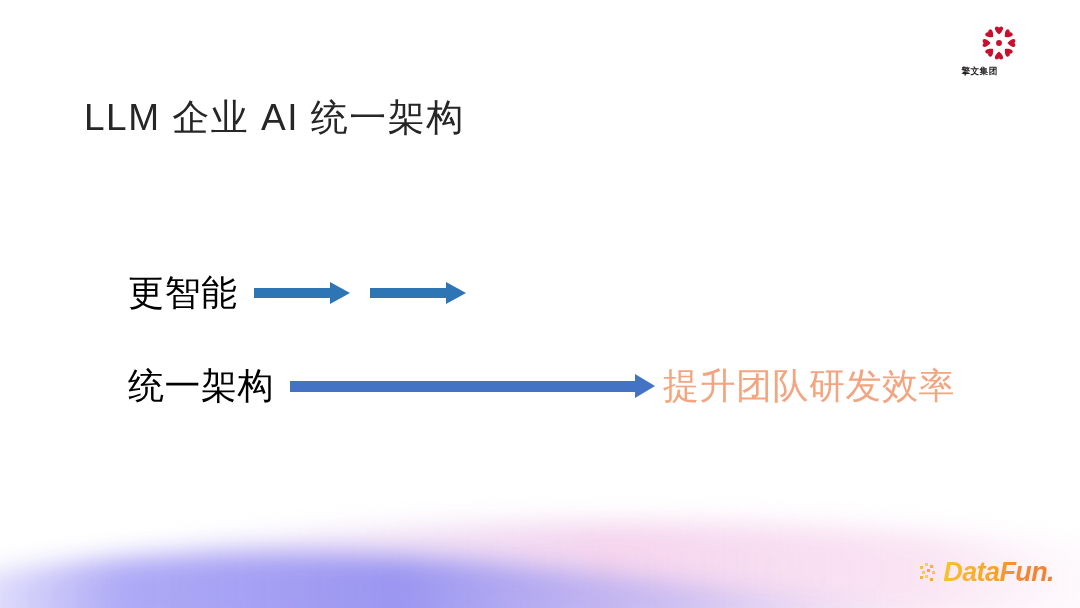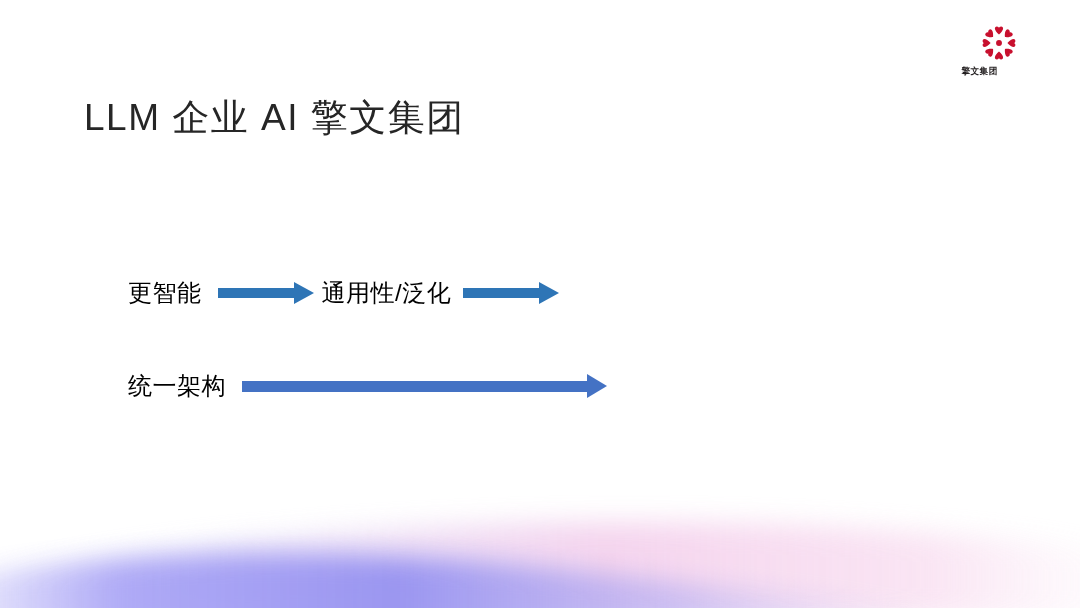--- a/index.html
+++ b/index.html
@@ -82,21 +82,21 @@
     left: 128px;
     display: flex;
     align-items: center;
     height: 56px;
     white-space: nowrap;
   }
   #flow-row-1 { top: 265px; }
   #flow-row-2 { top: 358px; }
 
   .flow-label {
-    font-size: 24px;
+    font-size: 36px;
     font-weight: 400;
     color: #000000;
     letter-spacing: .5px;
     line-height: 1;
   }
   .flow-label.outcome-green { color: #558236; }
   .flow-label.outcome-orange { color: #f3a580; }
 
   
   .arrow {
@@ -175,21 +175,21 @@
         <stop offset="0%" stop-color="#a9a4f6" stop-opacity=".15"></stop>
         <stop offset="18%" stop-color="#9a95f4" stop-opacity=".80"></stop>
         <stop offset="46%" stop-color="#8f8cf0" stop-opacity=".92"></stop>
         <stop offset="74%" stop-color="#a9a6f2" stop-opacity=".55"></stop>
         <stop offset="100%" stop-color="#cfccf8" stop-opacity="0"></stop>
       </linearGradient>
     </defs>
     <path d="M0,58 C180,28 400,24 610,46 C760,62 890,78 1000,88 L1000,120 L0,120 Z" fill="url(#gradPurple)"></path>
   </svg>
 
-  <h1 id="page-title">LLM 企业 AI 擎文集团</h1>
+  <h1 id="page-title">LLM 企业 AI 统一架构</h1>
 
   <div id="corp-logo">
     <svg id="corp-logo-mark" width="42" height="42" viewBox="0 0 100 100" aria-hidden="true">
       <g fill="#c8102e">
         <g transform="translate(50,50)">
 
           <g transform="rotate(0)   translate(0,-30)">
               <path d="M0,10 C-12,0 -12,-9 -5,-9 C-2,-9 0,-7 0,-5 C0,-7 2,-9 5,-9 C12,-9 12,0 0,10 Z"></path>
             </g>
           <g transform="rotate(45)  translate(0,-30)">
@@ -221,33 +221,49 @@
   </div>
 
   <div class="flow-row" id="flow-row-1">
     <span class="flow-label">更智能</span>
 
     <span class="arrow arrow-short-1" aria-hidden="true">
       <span class="shaft"></span>
         <span class="head"></span>
     </span>
 
-    <span class="flow-label">通用性/泛化</span>
 
     <span class="arrow arrow-short-2" aria-hidden="true">
       <span class="shaft"></span>
         <span class="head"></span>
     </span>
 
   </div>
 
   <div class="flow-row" id="flow-row-2">
     <span class="flow-label">统一架构</span>
 
     <span class="arrow arrow-long" aria-hidden="true">
       <span class="shaft"></span>
         <span class="head"></span>
     </span>
 
-  </div>
-
+    <span class="flow-label outcome-orange">提升团队研发效率</span>
+  </div>
+
+  <div id="datafun-logo">
+    <svg id="datafun-dots" width="22" height="22" viewBox="0 0 22 22" aria-hidden="true">
+      <g>
+        <rect x="1" y="4" width="3" height="3" fill="#f9c22e"></rect>
+        <rect x="6" y="1" width="3" height="3" fill="#fbd14a"></rect>
+        <rect x="11" y="3" width="3" height="3" fill="#f9b234"></rect>
+        <rect x="3" y="9" width="3" height="3" fill="#fbcd3f"></rect>
+        <rect x="8" y="7" width="3" height="3" fill="#f9a827"></rect>
+        <rect x="13" y="9" width="3" height="3" fill="#fbc63c"></rect>
+        <rect x="1" y="14" width="3" height="3" fill="#f9b234"></rect>
+        <rect x="6" y="13" width="3" height="3" fill="#fbd14a"></rect>
+        <rect x="11" y="16" width="3" height="3" fill="#f9a827"></rect>
+      </g>
+    </svg>
+    <span id="datafun-wordmark">DataFun.</span>
+  </div>
 
 </div>
 
 </body></html>

